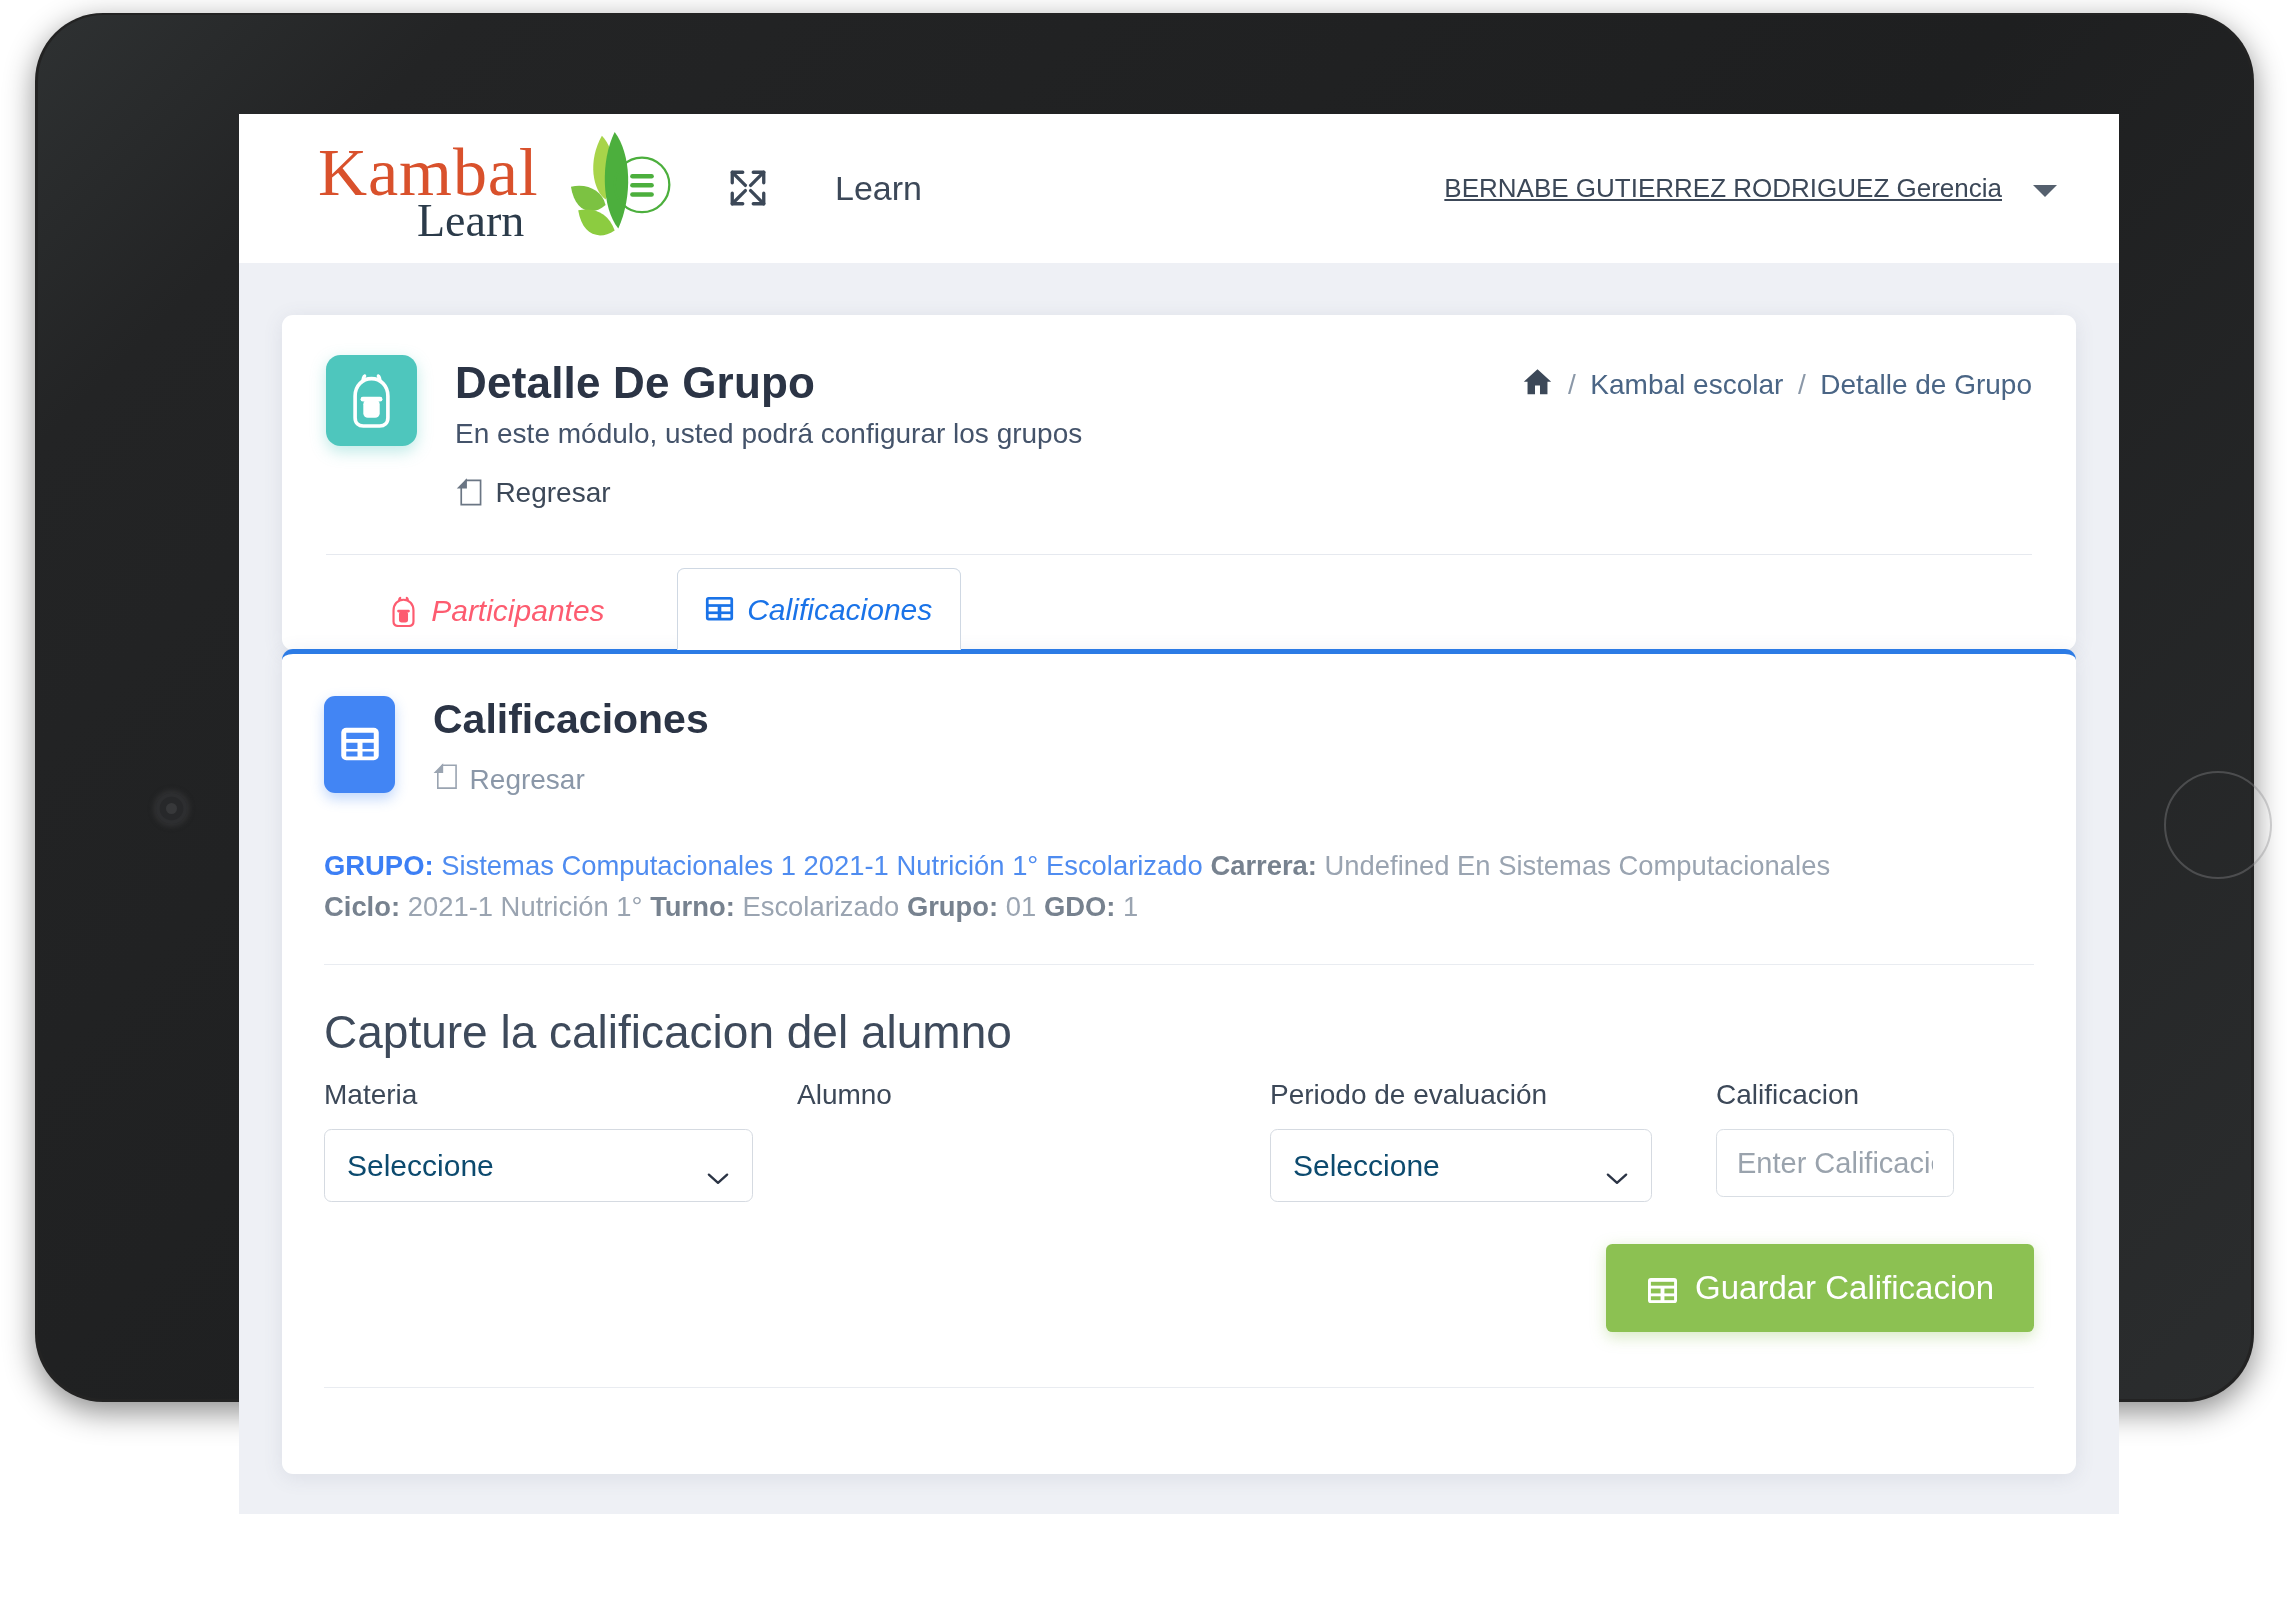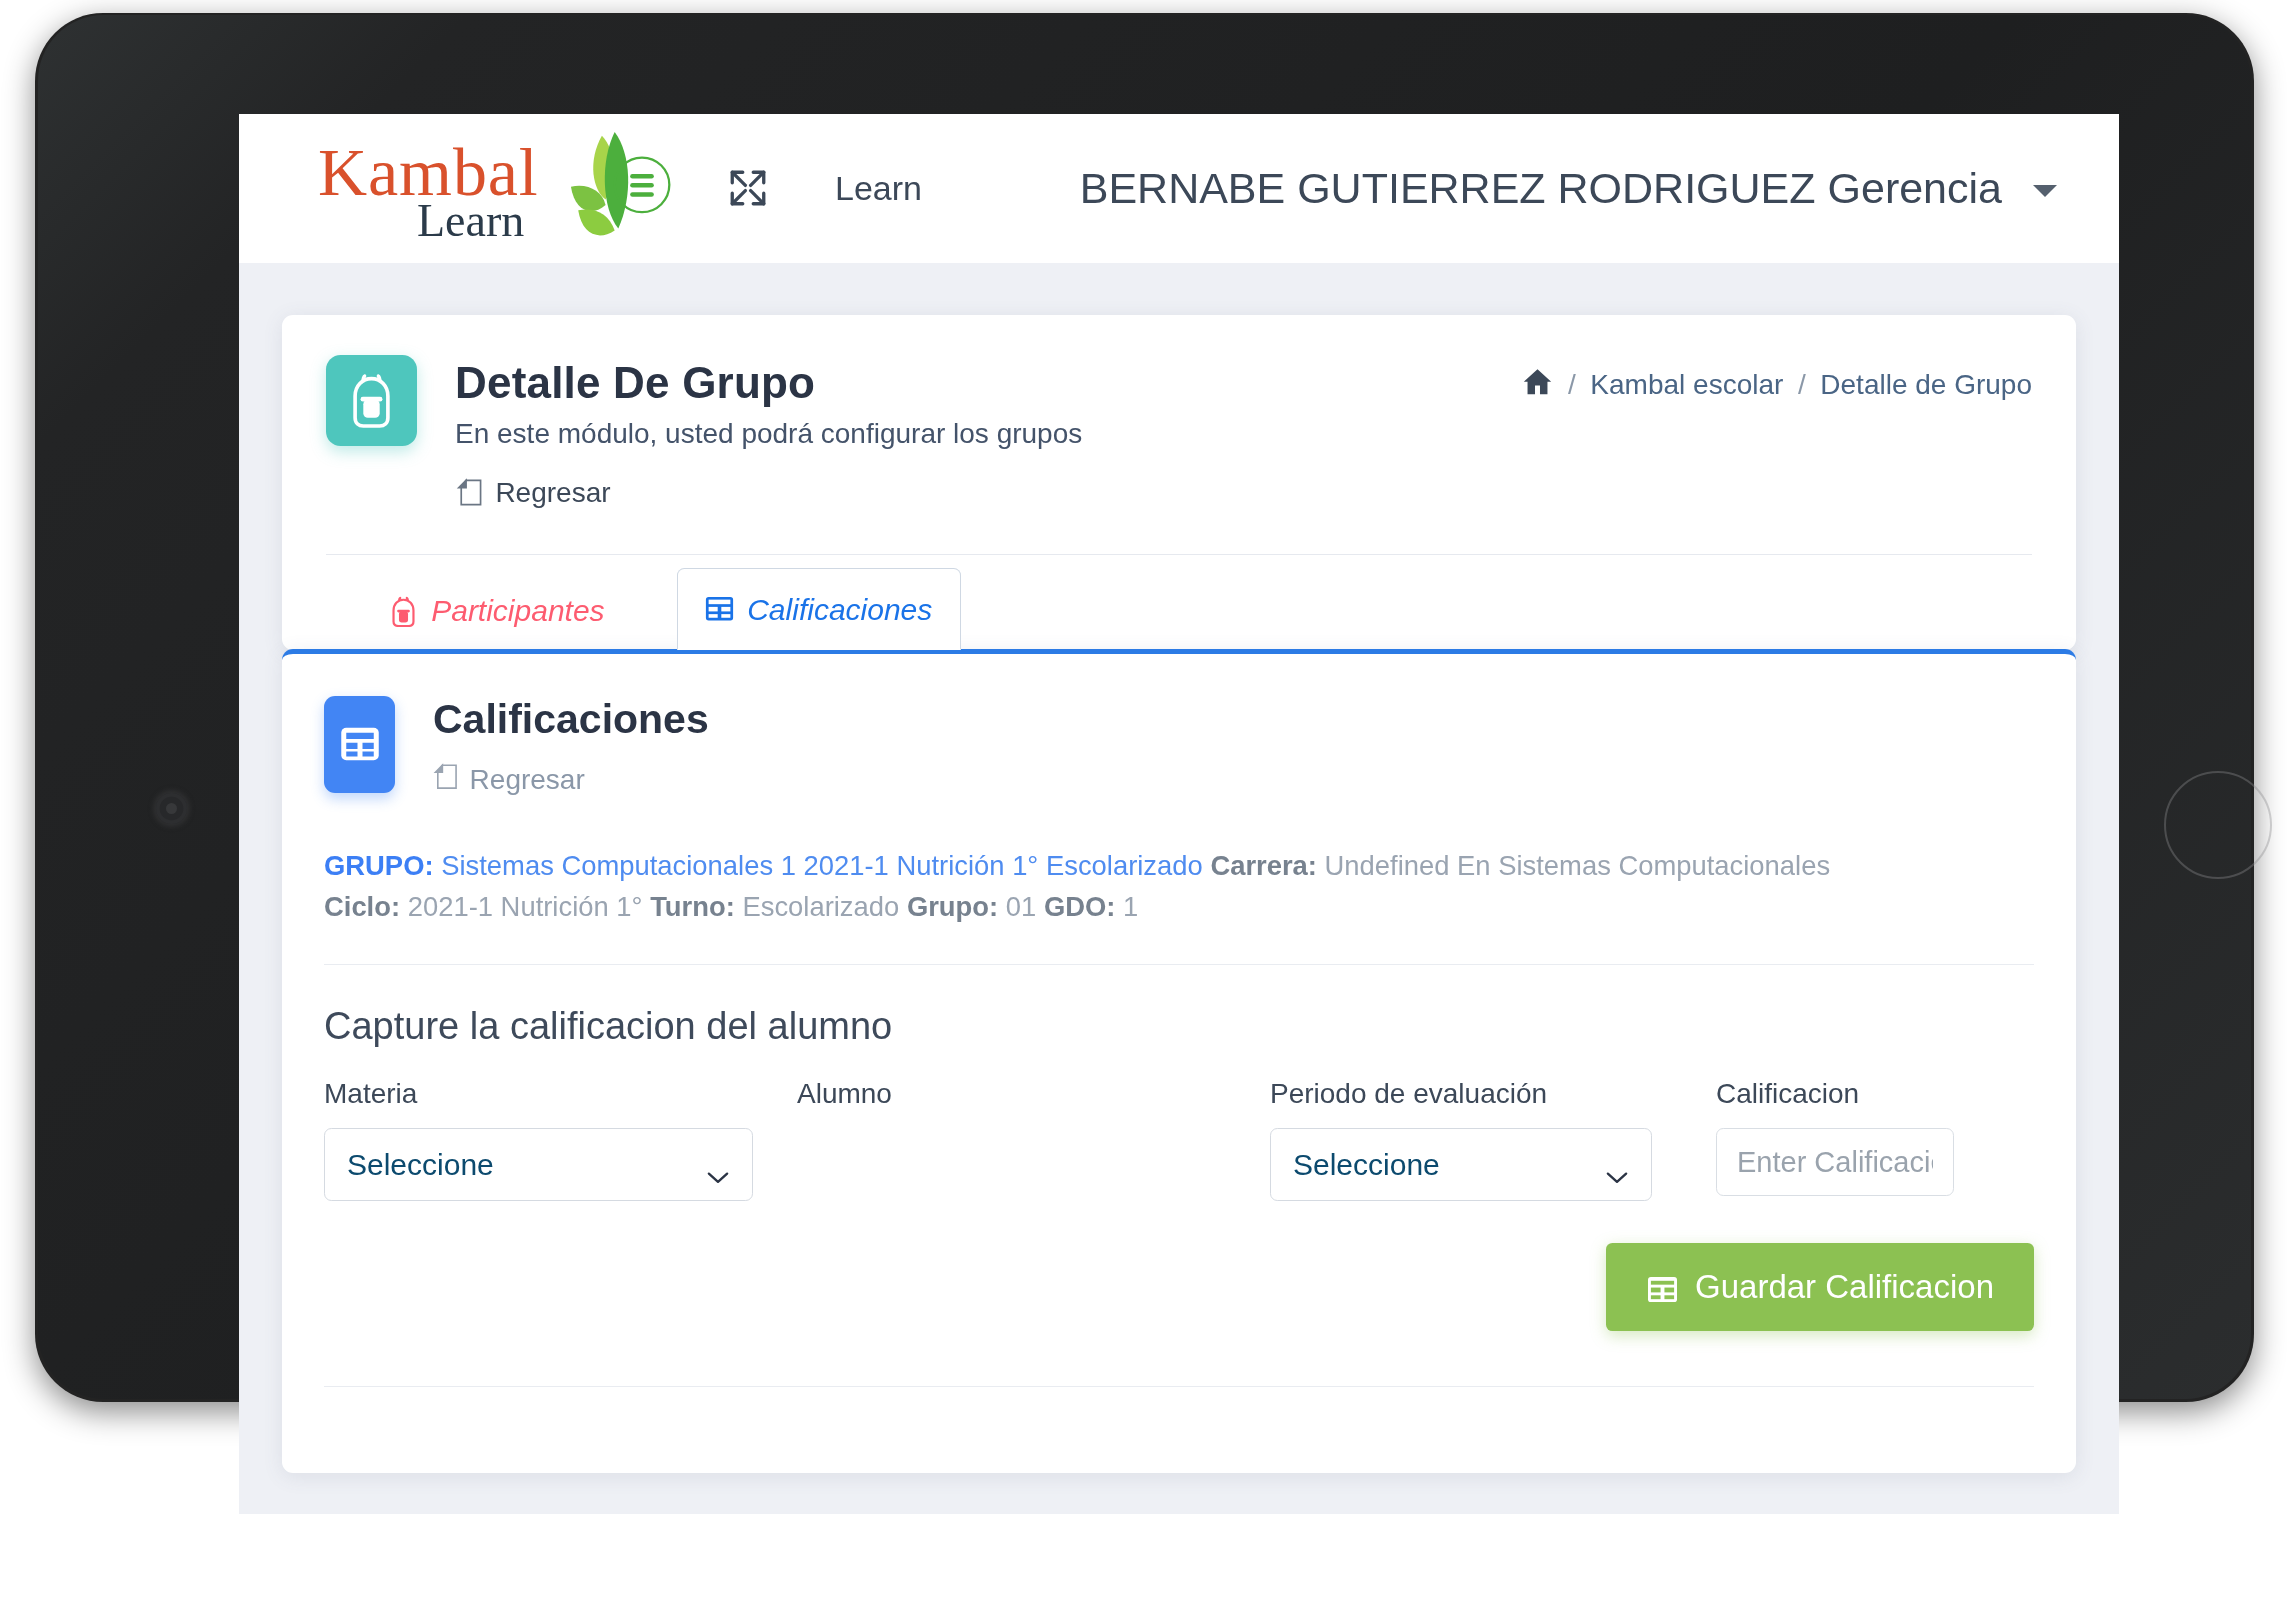--- a/index.html
+++ b/index.html
@@ -130,23 +130,24 @@
 
   #user-menu {
     margin-left: auto;
     display: flex;
     align-items: center;
     gap: 31px;
     cursor: pointer;
     padding-right: 20px;
   }
   #user-name {
-    font-size: 43px;
+    font-size: 26px;
     color: #3c4858;
     white-space: nowrap;
+    text-decoration: underline;
   }
   .caret-down {
     width: 0; height: 0;
     border-left: 12px solid transparent;
     border-right: 12px solid transparent;
     border-top: 12.8px solid #55606e;
     margin-top: 4.6px;
   }
 
   
@@ -306,23 +307,23 @@
   #group-info .k-gray { color: #77828f; font-weight: bold; }
   #group-info .v-gray { color: #9aa4b1; }
 
   #group-divider {
     border-top: 1.8px solid #e9ecf1;
     margin: 0 42px;
   }
 
   #capture-section { padding: 40px 42px 0 42px; }
   #capture-title {
-    font-size: 38px;
+    font-size: 46px;
     color: #3e4a5b;
-    margin-bottom: 30px;
+    margin-bottom: 20px;
   }
 
   #form-grid {
     display: grid;
     grid-template-columns: 429px 429px 402px 429px;
     column-gap: 44px;
   }
   .field-label {
     font-size: 28px;
     color: #3c4858;

